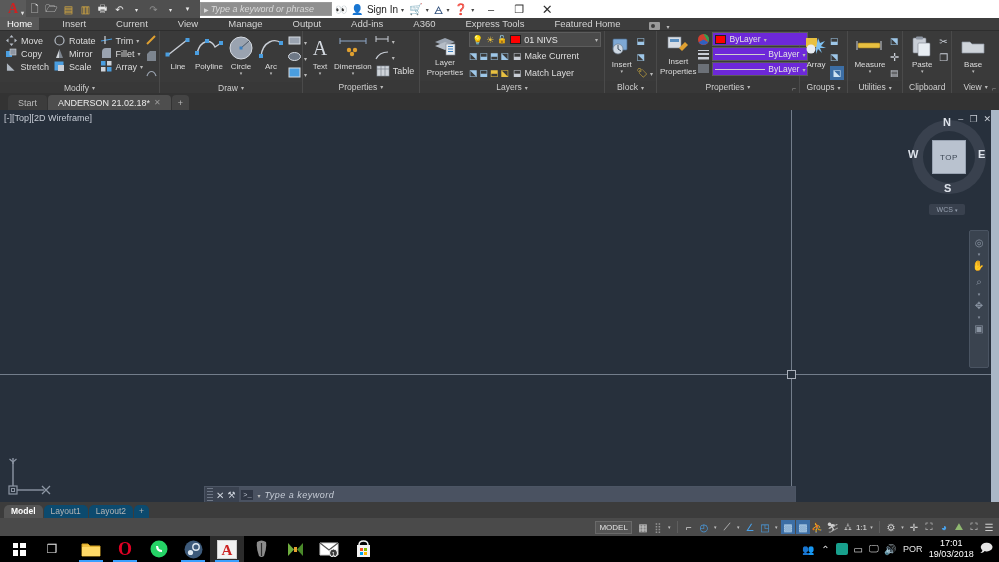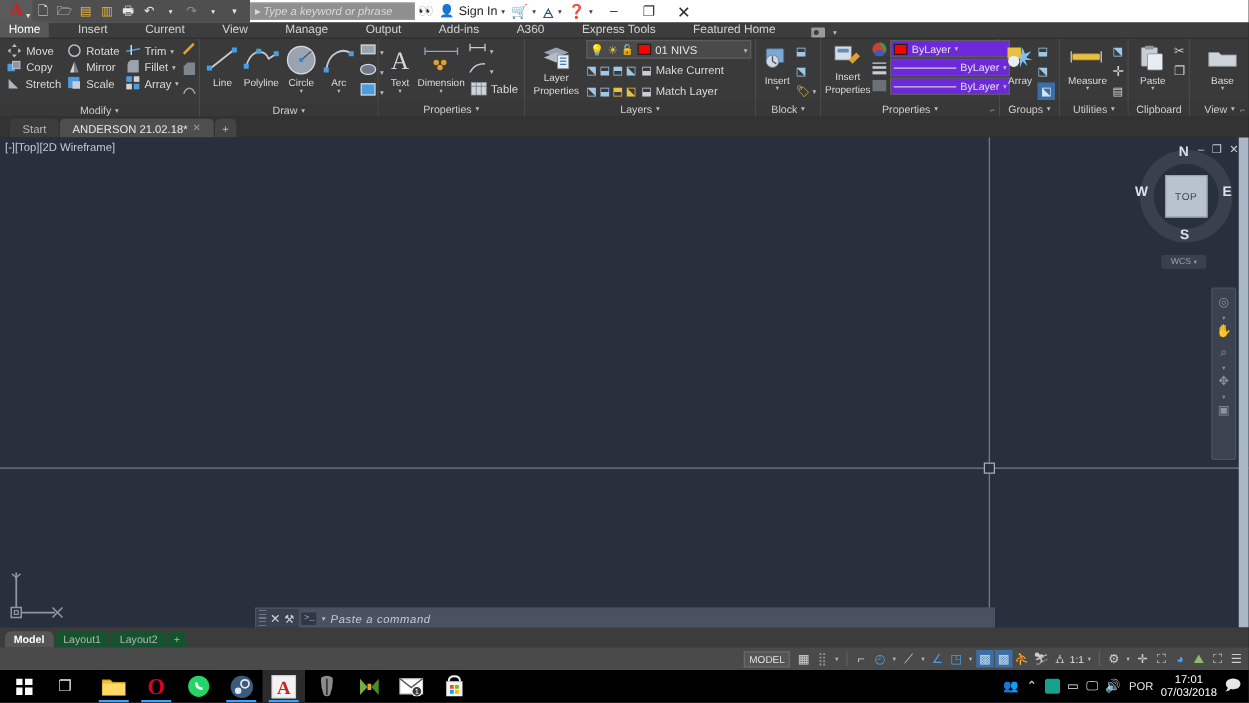--- a/index.html
+++ b/index.html
@@ -200,21 +200,21 @@
   .cmd-ph { font-size:9px; font-style:italic; color:#c6ccd6; letter-spacing:.5px; }
 
   
   .statusbar {
     position:absolute; left:0; top:502px; width:999px; height:18px;
     background:#3c3c3c; display:flex; align-items:center;
   }
   .lay-tabs { display:flex; align-items:center; height:18px; padding-left:4px; gap:1px; }
   .ltab {
     height:13px; padding:0 7px; display:flex; align-items:center;
-    font-size:8.5px; color:#b5b5b5; background:#14532d;
+    font-size:8.5px; color:#b5b5b5; background:#0c4a6e;
     border-top-left-radius:5px; border-top-right-radius:5px;
   }
   .ltab.active { background:#555555; color:#ffffff; font-weight:bold; }
   .ltab.plus { padding:0 5px; }
 
   .statusbar2 {
     position:absolute; left:0; top:518px; width:999px; height:18px;
     background:#4a4a4a; display:flex; align-items:center; justify-content:flex-end;
     padding-right:3px; gap:1px;
   }
@@ -748,21 +748,21 @@
             <span style="font-size:10px;color:#c9ced6">❐</span>
           </div>
         </div>
       </div>
       <div class="panel-title">
         <span>Clipboard</span>
       </div>
     </div>
 
     <div class="panel" style="width:58px;border-right:none">
-      <div class="panel-body" style="justify-content:flex-end">
+      <div class="panel-body" style="justify-content:flex-start">
         <div class="bigbtn" style="width:36px">
           <svg class="ico" width="28" height="24" viewBox="0 0 28 24">
             <path d="M3 18 V7 H11 L13 9 H25 V18 Z" fill="#cfd4da" stroke="#8e96a2" stroke-width=".7"></path>
           </svg>
           <span class="lbl">Base</span>
           <span class="cr">▾</span>
         </div>
       </div>
       <div class="panel-title">
         <span>View</span>
@@ -835,21 +835,21 @@
 
   <div class="vscroll"></div>
 
   <div class="cmdline">
     <span class="cmd-grip"></span>
     <span class="cmd-x">✕</span>
     <span class="cmd-tool">⚒</span>
     <span class="cmd-input">
       <span class="cmd-prompt">&gt;_</span>
       <span class="caret">▾</span>
-      <span class="cmd-ph">Paste a command</span>
+      <span class="cmd-ph">Type a keyword</span>
     </span>
   </div>
 
   <div class="statusbar">
     <div class="lay-tabs">
       <div class="ltab active">Model</div>
       <div class="ltab">Layout1</div>
       <div class="ltab">Layout2</div>
       <div class="ltab plus">+</div>
     </div>
@@ -967,19 +967,19 @@
     <div class="tray">
       <span class="ti">👥</span>
       <span class="ti">⌃</span>
       <span class="ti" style="color:#0b8a7a;background:#18a08d;width:12px;height:12px;display:inline-block;border-radius:2px"></span>
       <span class="ti">▭</span>
       <span class="ti">🖵</span>
       <span class="ti">🔊</span>
       <span class="ti" style="font-size:9px">POR</span>
       <span class="clock">
         <span style="display:block">17:01</span>
-        <span style="display:block">07/03/2018</span>
+        <span style="display:block">19/03/2018</span>
       </span>
       <span class="ti" style="font-size:12px">🗩</span>
     </div>
   </div>
 
 </div>
 
 </body></html>

